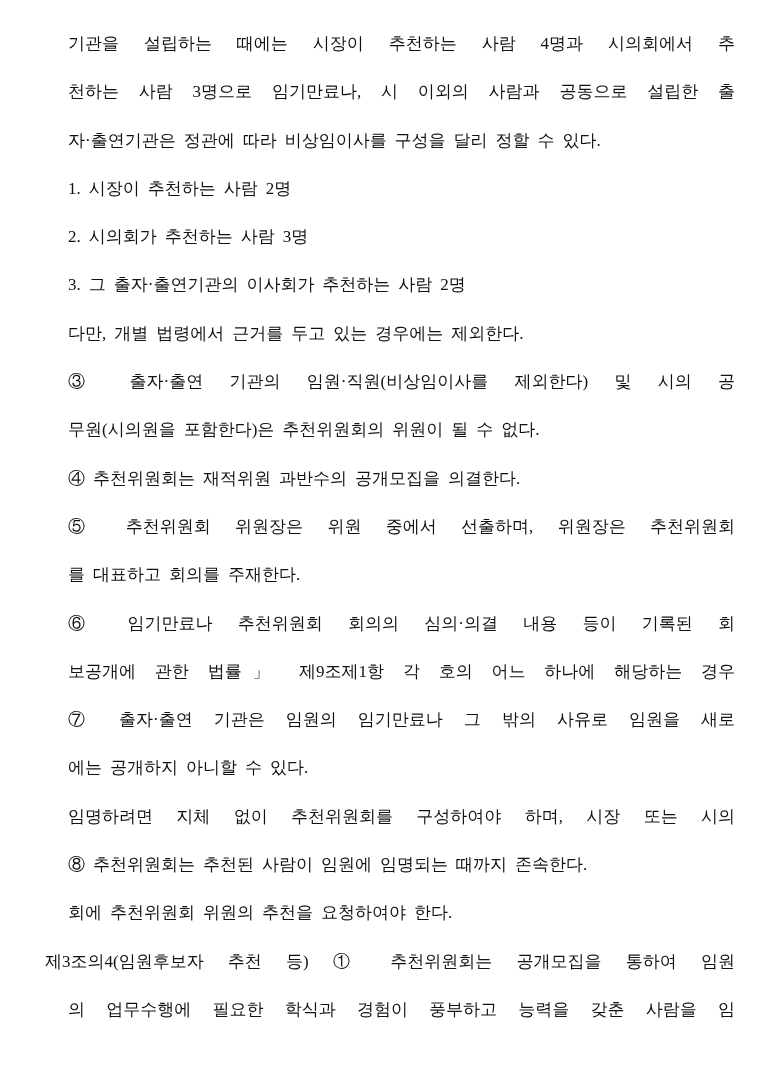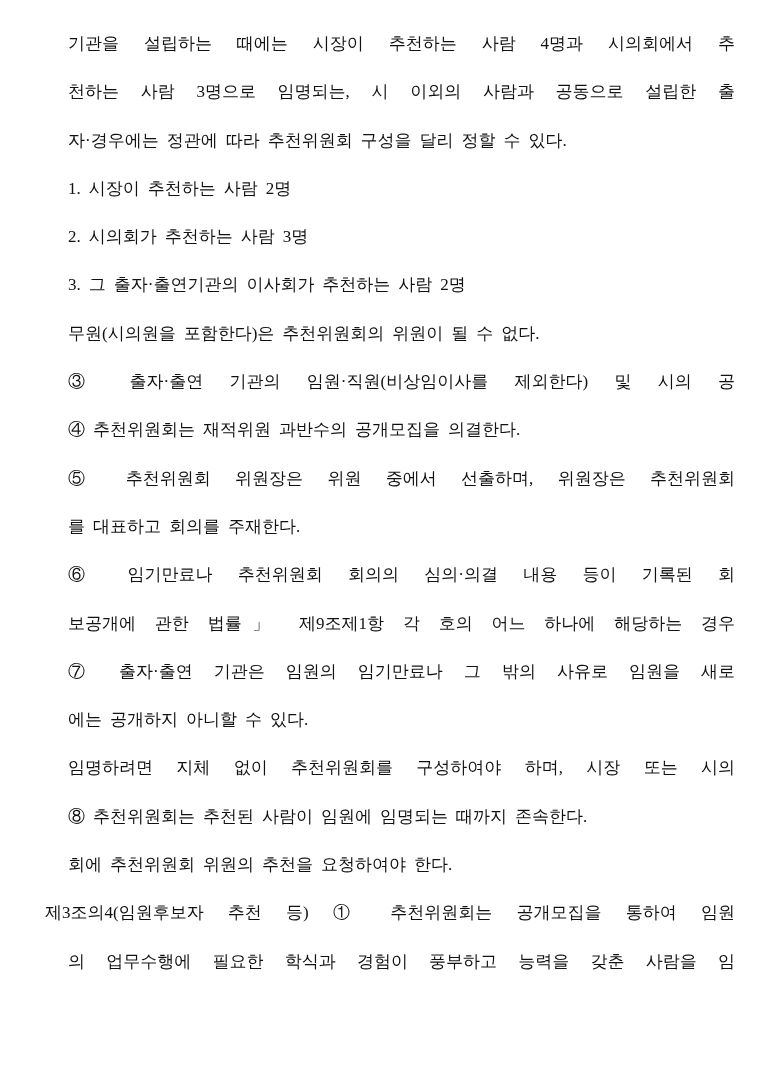--- a/index.html
+++ b/index.html
@@ -39,27 +39,28 @@
     text-justify: inter-word;
     overflow: hidden;
   }
 </style>
 </head>
 <body>
 
 <div class="page" style="background: rgb(255, 255, 255); color: rgb(17, 17, 17);">
   <div>
       <div class="line j ind">기관을 설립하는 때에는 시장이 추천하는 사람 4명과 시의회에서 추</div>
-      <div class="line j ind">천하는 사람 3명으로 임명되는, 시 이외의 사람과 공동으로 설립한 출</div>
-      <div class="line ind">자·경우에는 정관에 따라 추천위원회 구성을 달리 정할 수 있다.</div>
+      <div class="line j ind">천하는 사람 3명으로 임기만료나, 시 이외의 사람과 공동으로 설립한 출</div>
+      <div class="line ind">자·출연기관은 정관에 따라 비상임이사를 구성을 달리 정할 수 있다.</div>
       <div class="line ind">1. 시장이 추천하는 사람 2명</div>
       <div class="line ind">2. 시의회가 추천하는 사람 3명</div>
       <div class="line ind">3. 그 출자·출연기관의 이사회가 추천하는 사람 2명</div>
+      <div class="line ind">다만, 개별 법령에서 근거를 두고 있는 경우에는 제외한다.</div>
+      <div class="line j ind">③ 출자·출연 기관의 임원·직원(비상임이사를 제외한다) 및 시의 공</div>
       <div class="line ind">무원(시의원을 포함한다)은 추천위원회의 위원이 될 수 없다.</div>
-      <div class="line j ind">③ 출자·출연 기관의 임원·직원(비상임이사를 제외한다) 및 시의 공</div>
       <div class="line ind">④ 추천위원회는 재적위원 과반수의 공개모집을 의결한다.</div>
       <div class="line j ind">⑤ 추천위원회 위원장은 위원 중에서 선출하며, 위원장은 추천위원회</div>
       <div class="line ind">를 대표하고 회의를 주재한다.</div>
       <div class="line j ind">⑥ 임기만료나 추천위원회 회의의 심의·의결 내용 등이 기록된 회</div>
       <div class="line j ind">보공개에 관한 법률」 제9조제1항 각 호의 어느 하나에 해당하는 경우</div>
       <div class="line j ind">⑦ 출자·출연 기관은 임원의 임기만료나 그 밖의 사유로 임원을 새로</div>
       <div class="line ind">에는 공개하지 아니할 수 있다.</div>
       <div class="line j ind">임명하려면 지체 없이 추천위원회를 구성하여야 하며, 시장 또는 시의</div>
       <div class="line ind">⑧ 추천위원회는 추천된 사람이 임원에 임명되는 때까지 존속한다.</div>
       <div class="line ind">회에 추천위원회 위원의 추천을 요청하여야 한다.</div>

